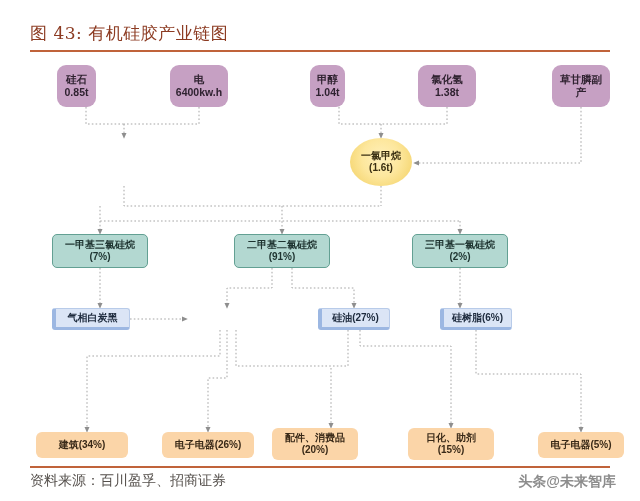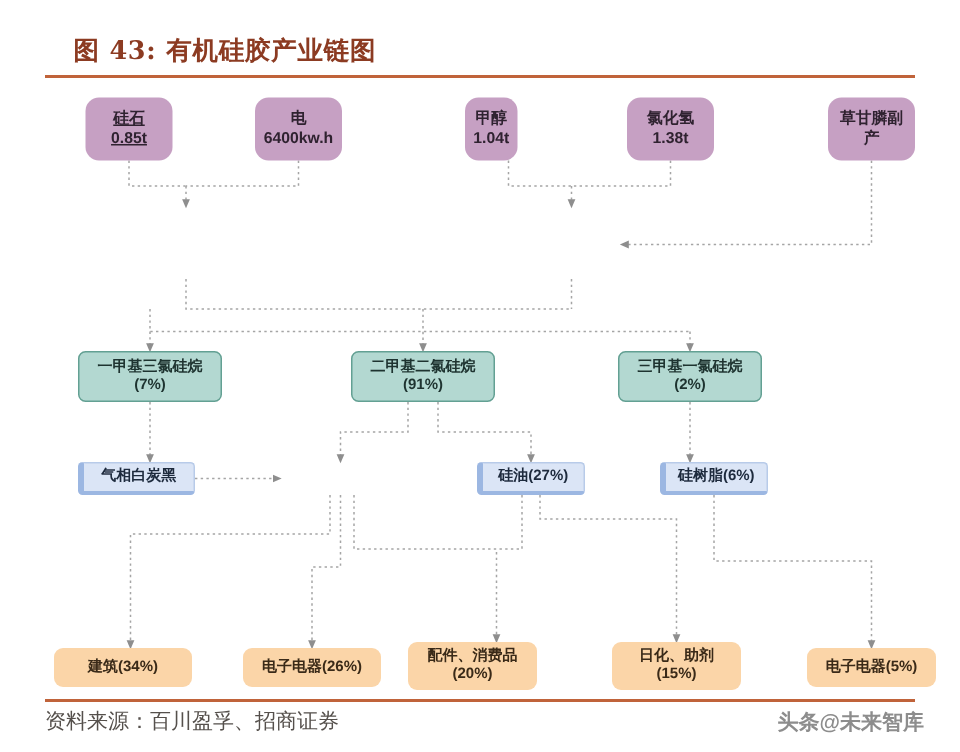--- a/index.html
+++ b/index.html
@@ -20,26 +20,25 @@
     height: 501px;
     background: #ffffff;
   }
 
   
   #title {
     position: absolute;
     left: 30px;
     top: 22px;
     font-size: 17px;
-    font-weight: bold;
+    font-weight: normal;
     color: #8c3b22;
     letter-spacing: 0.5px;
     white-space: nowrap;
     font-family: "DejaVu Serif", "Liberation Serif", serif;
-    margin-left: 19px;
   }
   #title-rule {
     position: absolute;
     left: 30px;
     top: 50px;
     width: 580px;
     height: 2px;
     background: #c0633a;
   }
 
@@ -189,31 +188,33 @@
 
         <path d="M220,274 L220,300 L87,300 L87,374" marker-end="url(#ar)"></path>
         <path d="M227,274 L227,322 L208,322 L208,374" marker-end="url(#ar)"></path>
         <path d="M236,274 L236,310 L331,310 L331,370" marker-end="url(#ar)"></path>
         <path d="M348,274 L348,310 L331,310"></path>
         <path d="M360,274 L360,290 L451,290 L451,370" marker-end="url(#ar)"></path>
         <path d="M476,274 L476,318 L581,318 L581,374" marker-end="url(#ar)"></path>
       </g>
     </svg>
 
-    <div class="node raw" style="left:57px;top:9px;width:58px;height:42px;text-decoration:underline;">硅石
+    <div class="node raw" style="left:57px;top:9px;width:39px;height:42px;">硅石
 0.85t</div>
     <div class="node raw" style="left:170px;top:9px;width:58px;height:42px;">电
 6400kw.h</div>
     <div class="node raw" style="left:310px;top:9px;width:35px;height:42px;">甲醇
 1.04t</div>
     <div class="node raw" style="left:418px;top:9px;width:58px;height:42px;">氯化氢
 1.38t</div>
     <div class="node raw" style="left:552px;top:9px;width:58px;height:42px;">草甘膦副
 产</div>
 
+    <div class="node inter" style="left:350px;top:82px;width:62px;height:48px;">一氯甲烷
+(1.6t)</div>
 
     <div class="node mono" style="left:52px;top:178px;width:96px;height:34px;">一甲基三氯硅烷
 (7%)</div>
     <div class="node mono" style="left:234px;top:178px;width:96px;height:34px;">二甲基二氯硅烷
 (91%)</div>
     <div class="node mono" style="left:412px;top:178px;width:96px;height:34px;">三甲基一氯硅烷
 (2%)</div>
 
     <div class="node prod" style="left:52px;top:252px;width:78px;height:22px;">气相白炭黑</div>
     <div class="node prod" style="left:318px;top:252px;width:72px;height:22px;">硅油(27%)</div>

